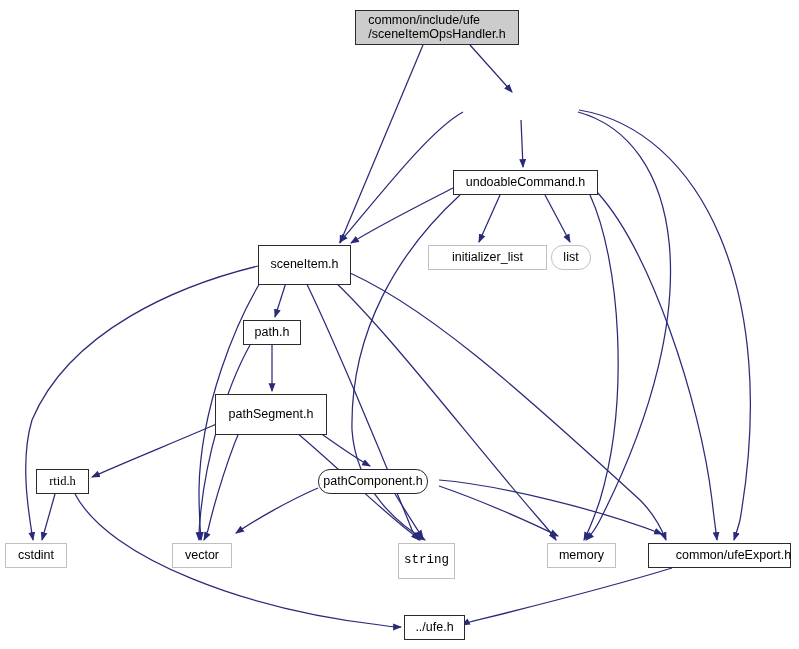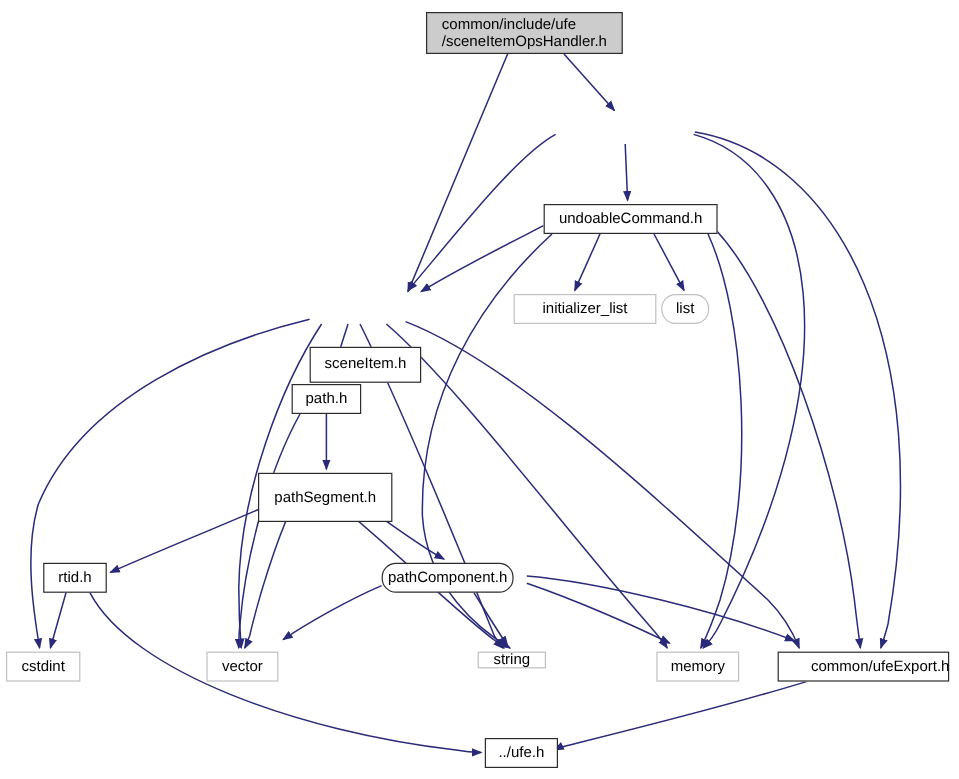--- a/index.html
+++ b/index.html
@@ -102,27 +102,27 @@
         <path d="M 439,480 C 500,485 600,510 662,534" fill="none" stroke="#2a2a7a" stroke-width="1.25" marker-end="url(#arrowhead)"></path>
         <path d="M 55,494 L 42,540" fill="none" stroke="#2a2a7a" stroke-width="1.25" marker-end="url(#arrowhead)"></path>
         <path d="M 75,494 C 110,560 250,610 380,625 C 390,627 396,627 401,627" fill="none" stroke="#2a2a7a" stroke-width="1.25" marker-end="url(#arrowhead)"></path>
         <path d="M 672,568 C 600,590 510,612 470,622 C 466,623 464,624 462,625" fill="none" stroke="#2a2a7a" stroke-width="1.25" marker-end="url(#arrowhead)"></path>
       </g>
   </svg>
   <div id="node-layer">
       <div class="gnode current" style="left: 355px; top: 10px; width: 164px; height: 35px;"><span class="lbl">common/include/ufe
 /sceneItemOpsHandler.h</span></div>
       <div class="gnode strong" style="left: 453px; top: 170px; width: 145px; height: 25px;"><span class="lbl">undoableCommand.h</span></div>
-      <div class="gnode strong" style="left: 258px; top: 245px; width: 93px; height: 30px; margin-top: 44px;"><span class="lbl">sceneItem.h</span></div>
+      <div class="gnode strong" style="left: 258px; top: 245px; width: 93px; height: 40px;"><span class="lbl">sceneItem.h</span></div>
       <div class="gnode" style="left: 428px; top: 245px; width: 119px; height: 25px;"><span class="lbl">initializer_list</span></div>
       <div class="gnode" style="left: 551px; top: 245px; width: 40px; height: 25px; border-radius: 12px;"><span class="lbl">list</span></div>
       <div class="gnode strong" style="left: 243px; top: 320px; width: 58px; height: 25px;"><span class="lbl">path.h</span></div>
       <div class="gnode strong" style="left: 215px; top: 394px; width: 112px; height: 41px;"><span class="lbl">pathSegment.h</span></div>
-      <div class="gnode strong" style="left: 36px; top: 469px; width: 53px; height: 25px;"><span class="lbl">rtid.h</span></div>
+      <div class="gnode strong" style="left: 36px; top: 469px; width: 53px; height: 25px; font-family: Liberation Serif, serif;"><span class="lbl">rtid.h</span></div>
       <div class="gnode strong" style="left: 318px; top: 469px; width: 110px; height: 25px; border-radius: 12px;"><span class="lbl">pathComponent.h</span></div>
       <div class="gnode" style="left: 5px; top: 543px; width: 62px; height: 25px;"><span class="lbl">cstdint</span></div>
       <div class="gnode" style="left: 172px; top: 543px; width: 60px; height: 25px;"><span class="lbl">vector</span></div>
-      <div class="gnode" style="left: 398px; top: 543px; width: 57px; height: 14px;"><span class="lbl">string</span></div>
+      <div class="gnode" style="left: 398px; top: 543px; width: 57px; height: 36px; font-family: Liberation Mono, monospace;"><span class="lbl">string</span></div>
       <div class="gnode" style="left: 547px; top: 543px; width: 69px; height: 25px;"><span class="lbl">memory</span></div>
       <div class="gnode strong" style="left: 648px; top: 543px; width: 143px; height: 25px; padding-left: 28px;"><span class="lbl">common/ufeExport.h</span></div>
       <div class="gnode strong" style="left: 404px; top: 615px; width: 61px; height: 25px;"><span class="lbl">../ufe.h</span></div>
     </div>
 </div>
 
 </body></html>

